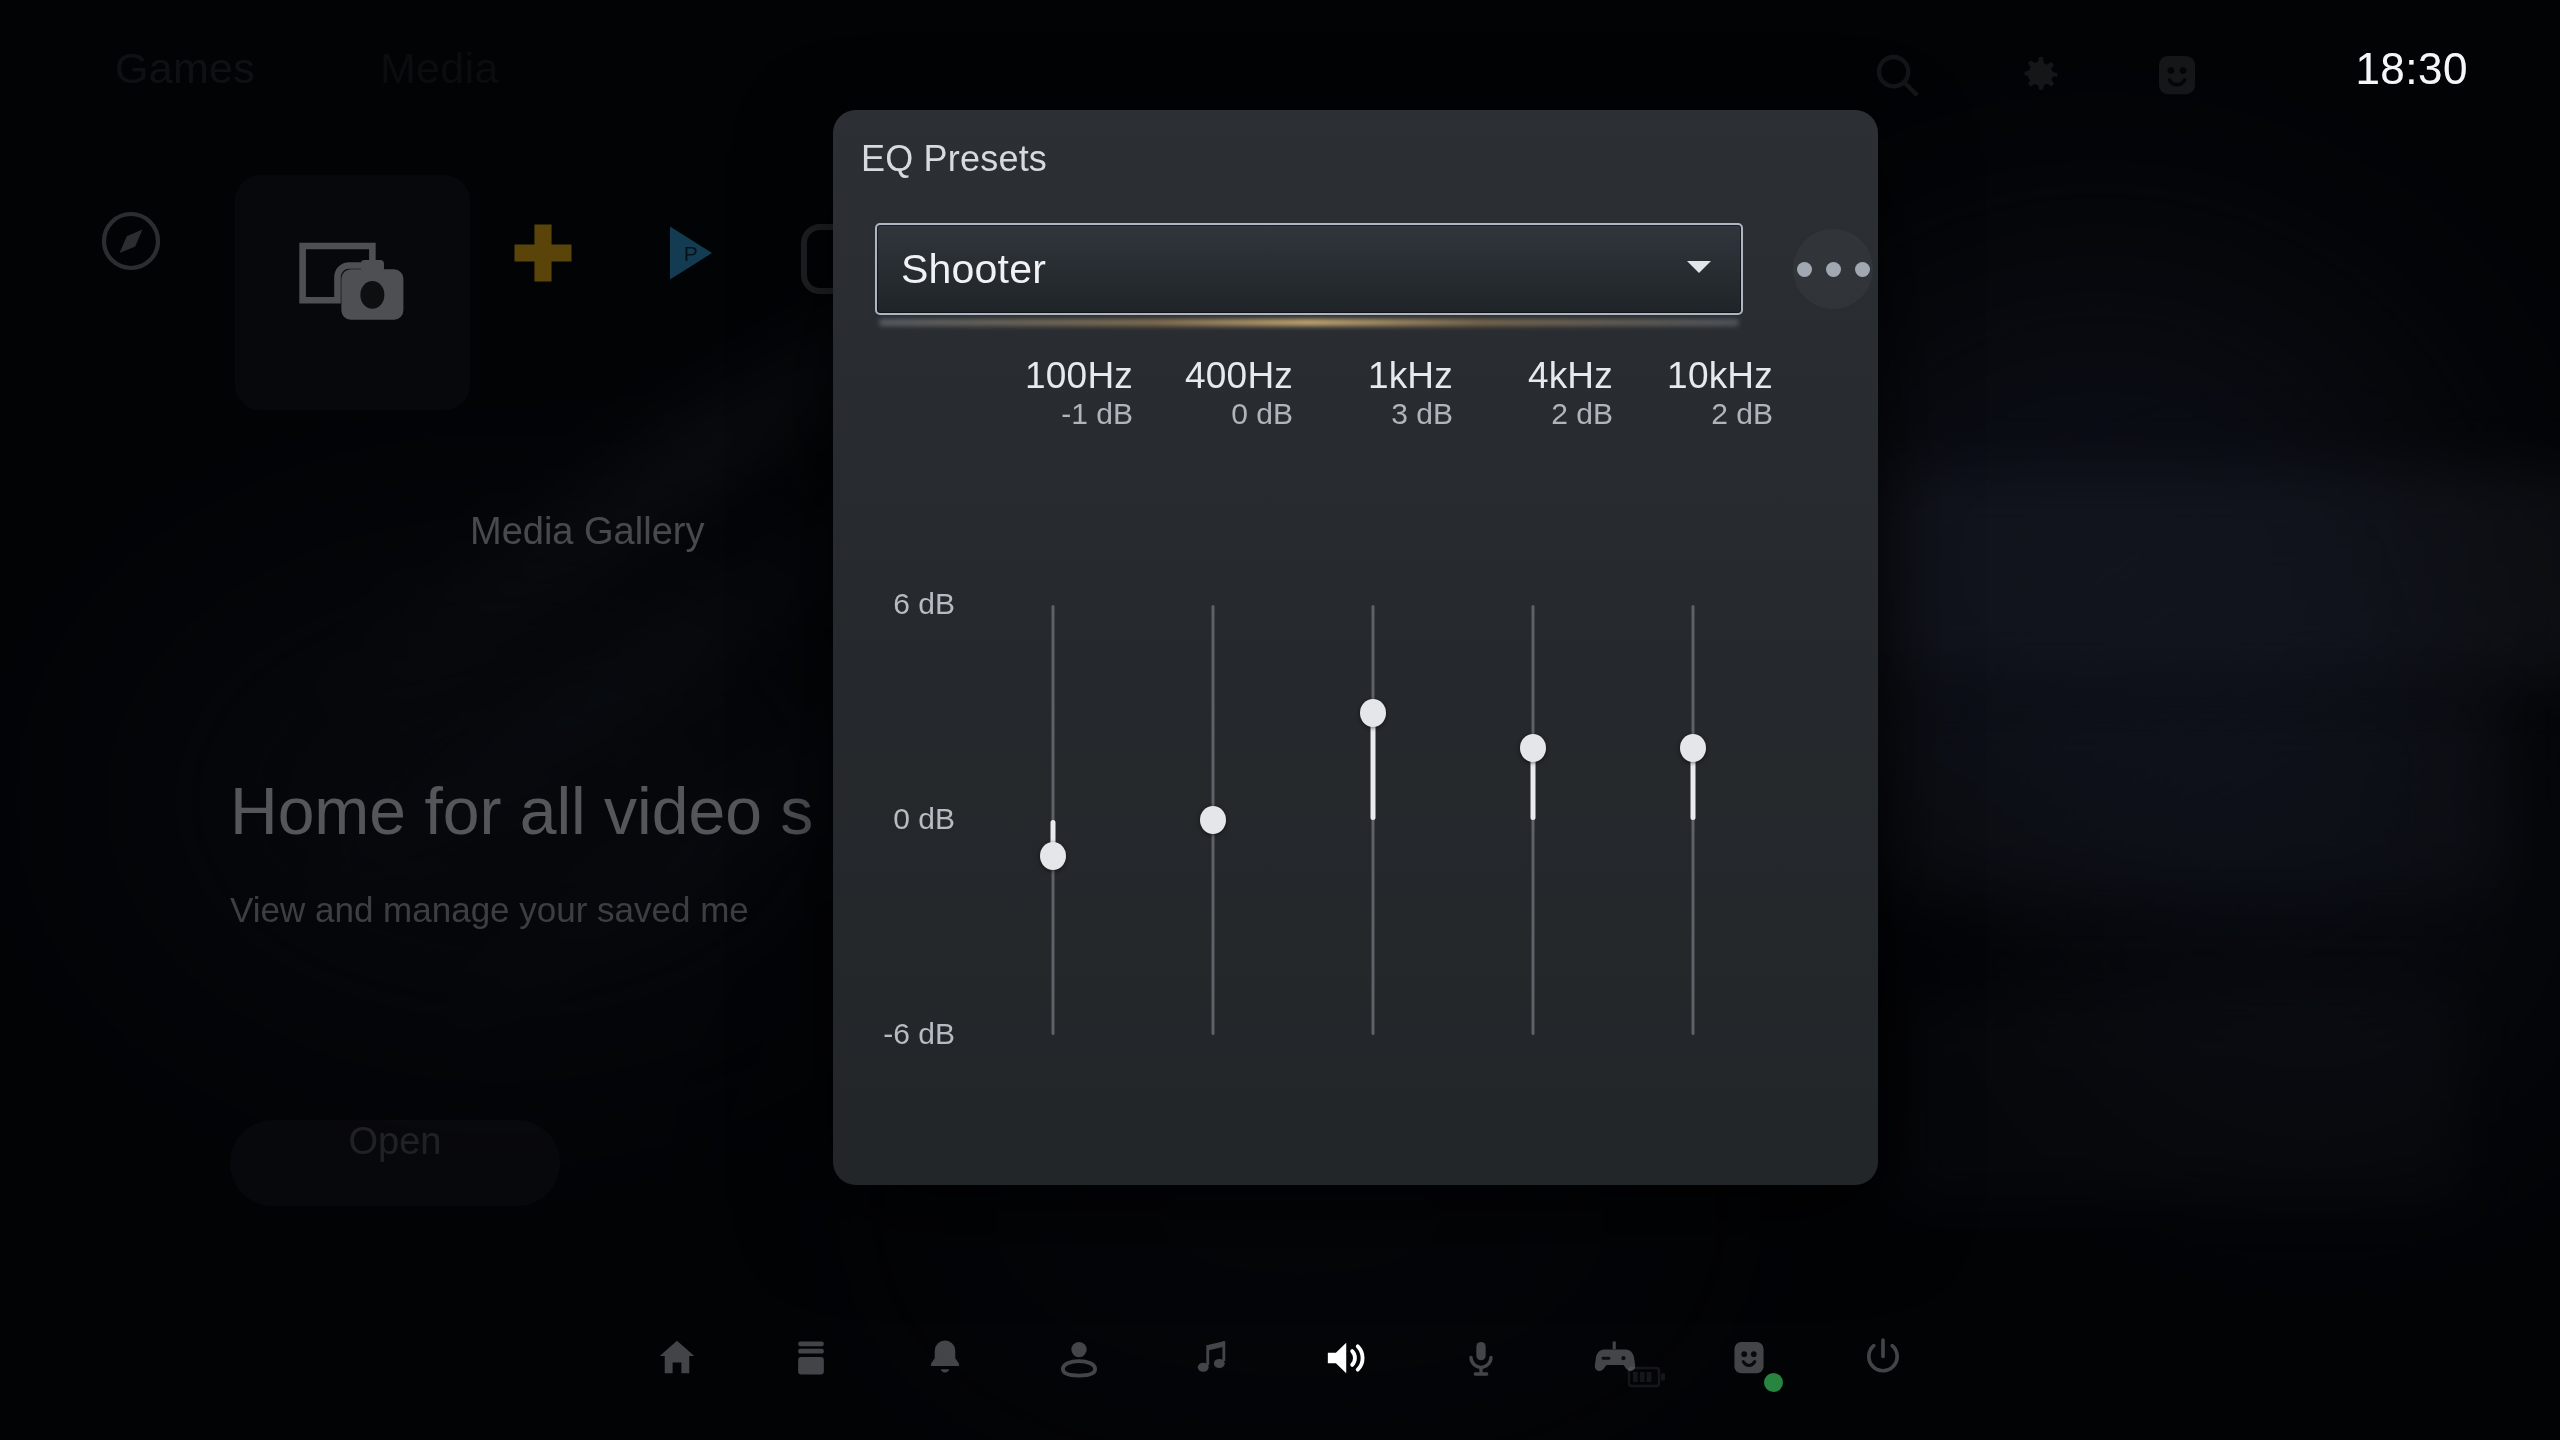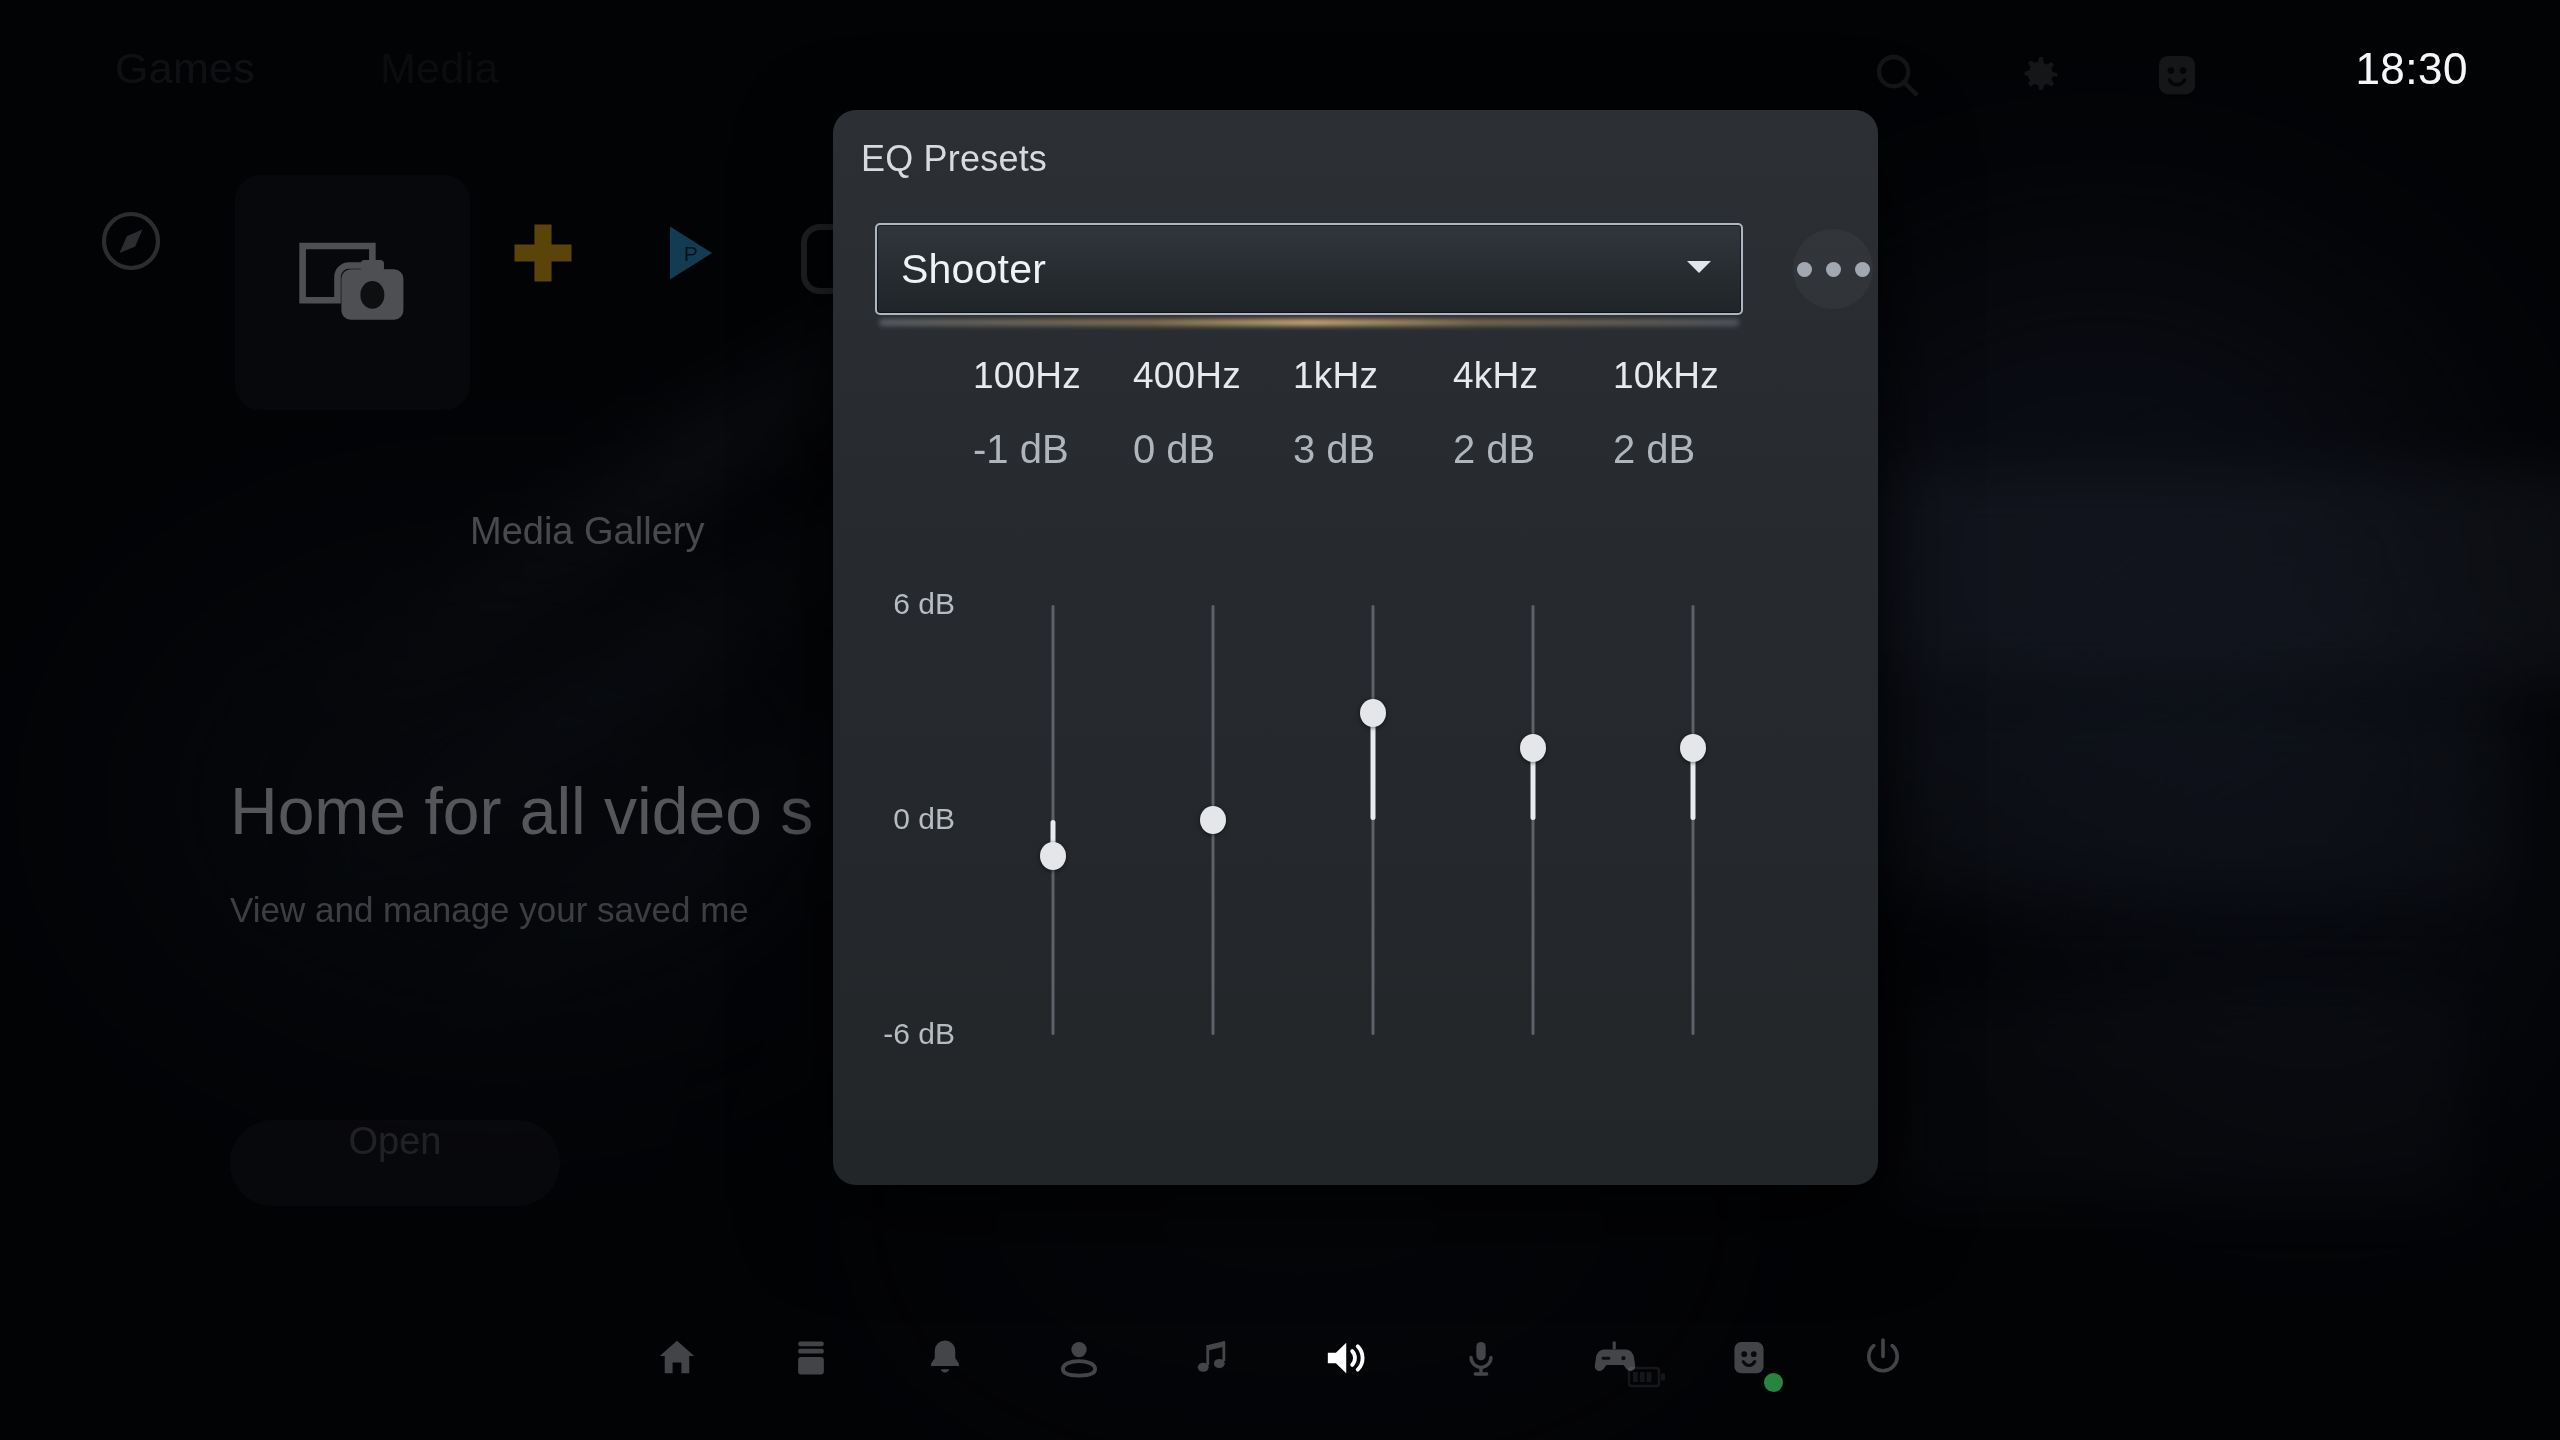--- a/index.html
+++ b/index.html
@@ -106,23 +106,23 @@
     filter:blur(2.4px); border-radius:4px; }
   #preset-more { position:absolute; left:918px; top:6px; width:80px; height:80px;
     border-radius:50%; background:rgba(255,255,255,.035);
     display:flex; align-items:center; justify-content:center; gap:14px; }
   #preset-more .dot { width:15px; height:15px; border-radius:50%; background:#a2a8b2; }
 
   
   #eq-body { position:absolute; left:0; top:245px; width:100%; }
 
   .eq-grid { position:absolute; left:140px; top:0; width:770px; }
-  .eq-col { position:absolute; width:160px; text-align:left; }
+  .eq-col { position:absolute; width:160px; text-align:right; }
   .eq-freq { font-size:37px; color:#e6e9ed; letter-spacing:.2px; }
-  .eq-gain { margin-top:30px; font-size:40px; color:#b0b5bc; }
+  .eq-gain { font-size:30px; color:#b0b5bc; }
 
   
   #slider-area { position:absolute; left:0; top:250px; width:100%; height:470px; }
   .axis-label { position:absolute; font-size:30px; color:#b7bcc3; }
   .axis-left  { left:-638px; text-align:right; width:120px; }
 
   .slider { position:absolute; width:160px; height:430px; }
   .track { position:absolute; left:50%; top:0; transform:translateX(-50%);
            width:3px; height:100%; background:#5e6167; border-radius:2px; }
   .fill  { position:absolute; left:50%; transform:translateX(-50%);

